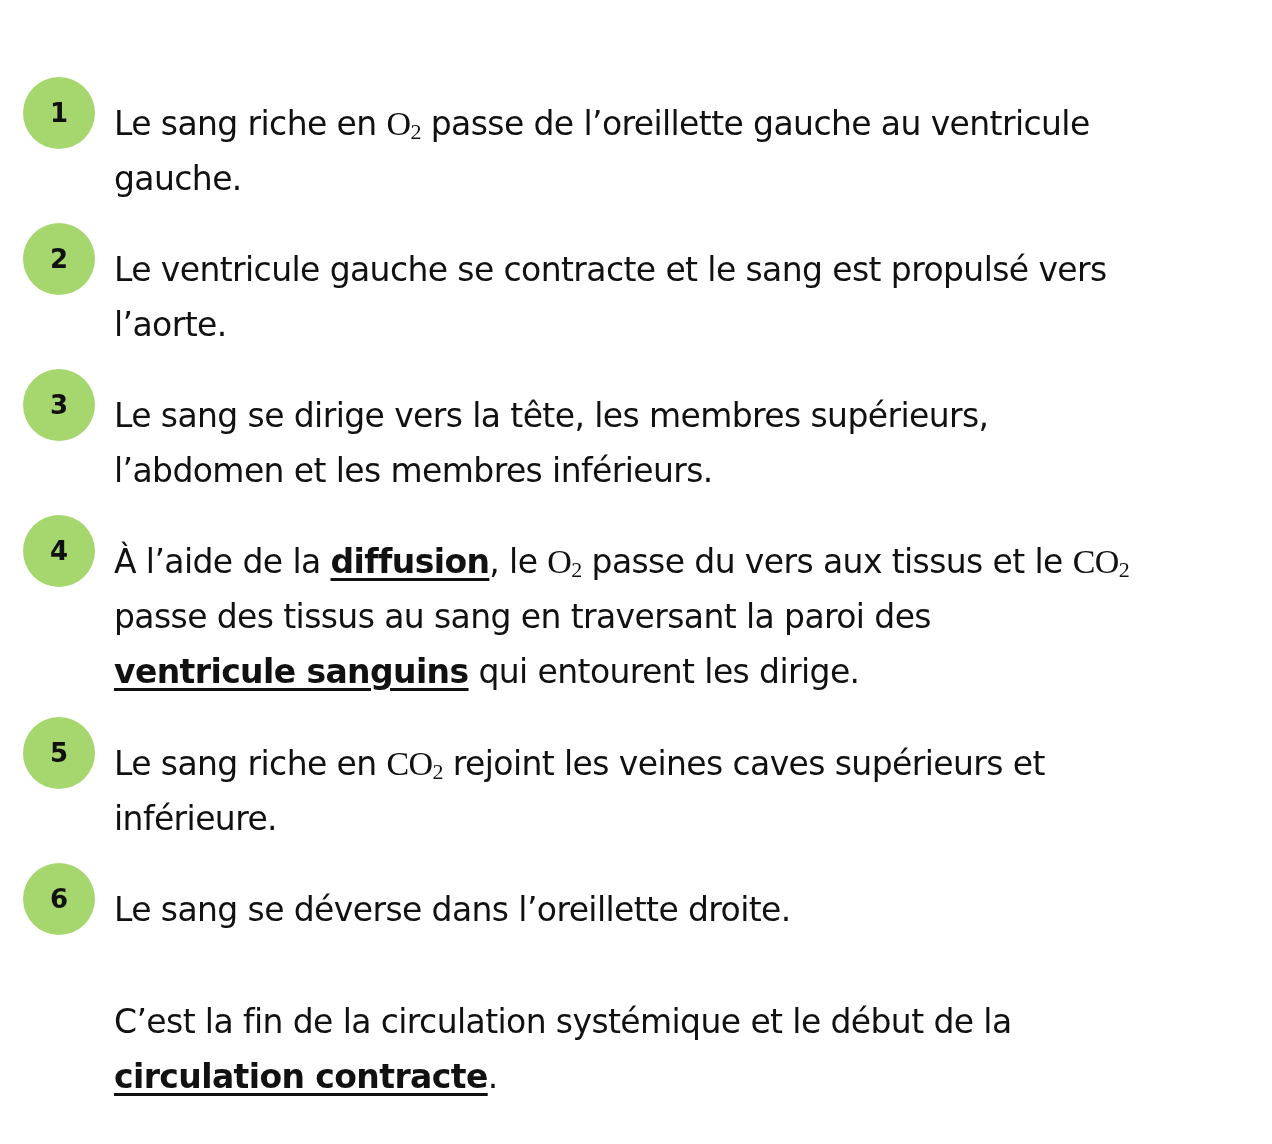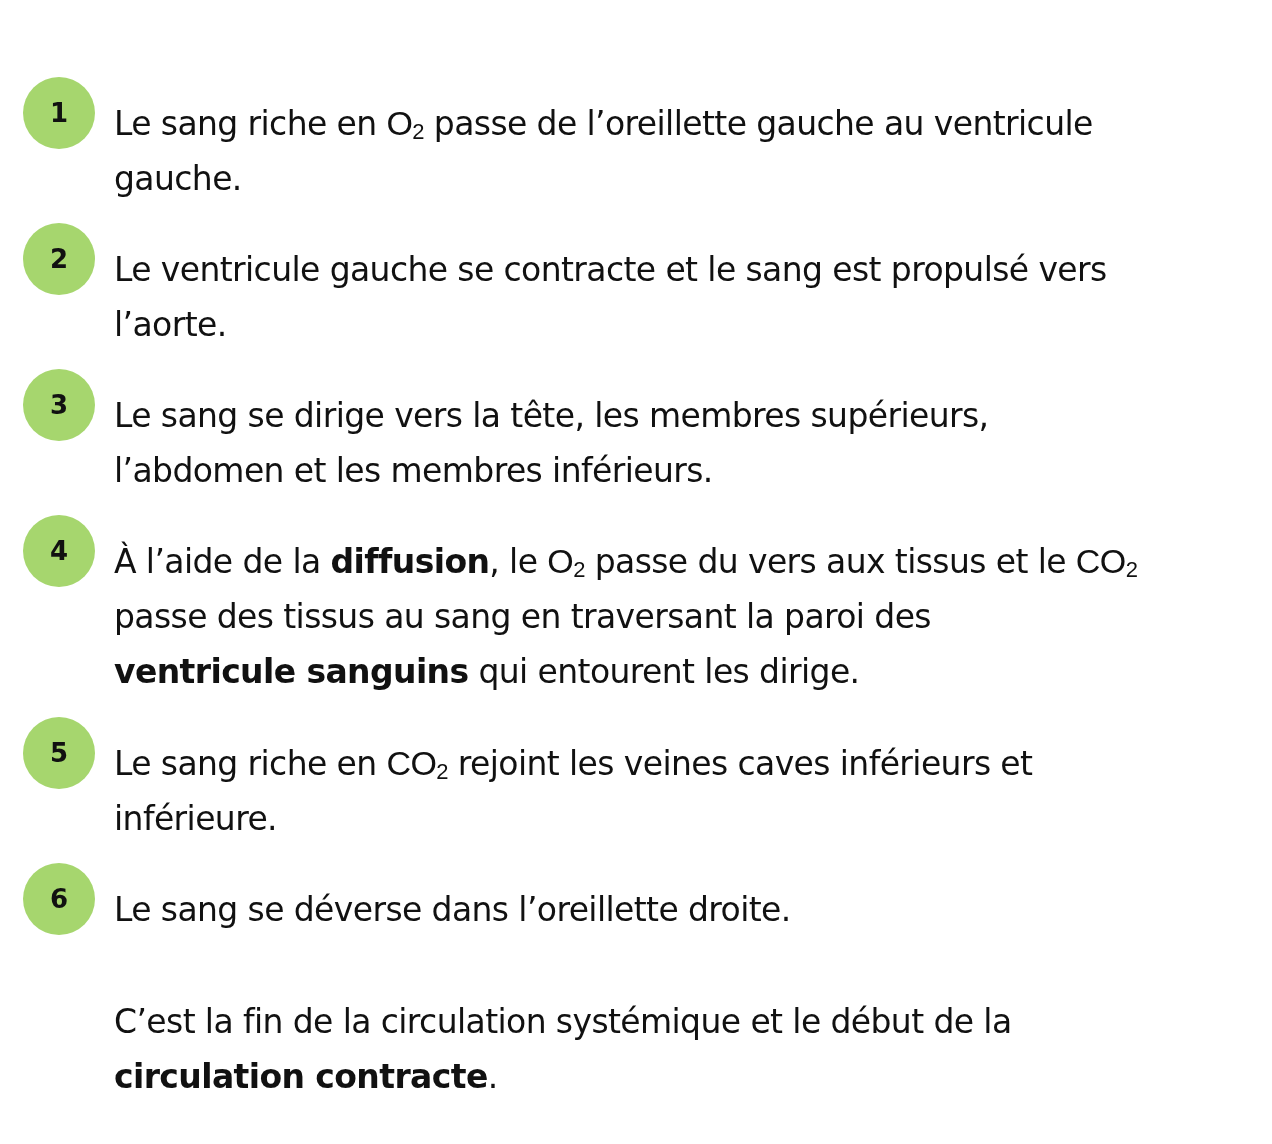--- a/index.html
+++ b/index.html
@@ -14,23 +14,23 @@
       position: absolute; left: 23px; width: 72px; height: 72px;
       border-radius: 50%; background: #a6d66e;
       display: flex; align-items: center; justify-content: center;
       font-family: "DejaVu Sans", sans-serif; font-weight: bold; font-size: 26px; color: #111;
     }
     .text {
       position: absolute; left: 114px; width: 1180px;
       font-size: 33px; line-height: 55px; letter-spacing: -0.6px; white-space: nowrap;
     }
     .text .line { display: block; }
-    .chem { font-family: Liberation Sans, sans-serif; font-size: 34px; }
+    .chem { font-family: Liberation Serif, serif; font-size: 34px; }
     .chem sub { font-size: 22px; vertical-align: -4px; line-height: 0; }
-    .term { font-weight: bold; text-underline-offset: 5px; text-decoration-thickness: 3px; cursor: pointer; }
+    .term { font-weight: bold; text-decoration: underline; text-underline-offset: 5px; text-decoration-thickness: 3px; cursor: pointer; }
   </style>
 </head>
 <body>
 
 <div>
 
   <div class="step" style="top:0;">
     <div class="badge" style="top:77px;">1</div>
     <div class="text" style="top:96px;">
       <span class="line"><span>Le sang riche en </span><span class="chem"><span>O</span><sub>2</sub></span><span> passe de l’oreillette gauche au ventricule</span></span>
@@ -59,21 +59,21 @@
     <div class="text" style="top:534px;">
       <span class="line"><span>À l’aide de la </span><span class="term">diffusion</span><span>, le </span><span class="chem"><span>O</span><sub>2</sub></span><span> passe du vers aux tissus et le </span><span class="chem"><span>CO</span><sub>2</sub></span></span>
       <span class="line">passe des tissus au sang en traversant la paroi des</span>
       <span class="line"><span class="term">ventricule sanguins</span><span> qui entourent les dirige.</span></span>
     </div>
   </div>
 
   <div class="step" style="top:0;">
     <div class="badge" style="top:717px;">5</div>
     <div class="text" style="top:736px;">
-      <span class="line"><span>Le sang riche en </span><span class="chem"><span>CO</span><sub>2</sub></span><span> rejoint les veines caves inférieurs et</span></span>
+      <span class="line"><span>Le sang riche en </span><span class="chem"><span>CO</span><sub>2</sub></span><span> rejoint les veines caves supérieurs et</span></span>
       <span class="line">inférieure.</span>
     </div>
   </div>
 
   <div class="step" style="top:0;">
     <div class="badge" style="top:863px;">6</div>
     <div class="text" style="top:882px;">
       <span class="line">Le sang se déverse dans l’oreillette droite.</span>
     </div>
   </div>

